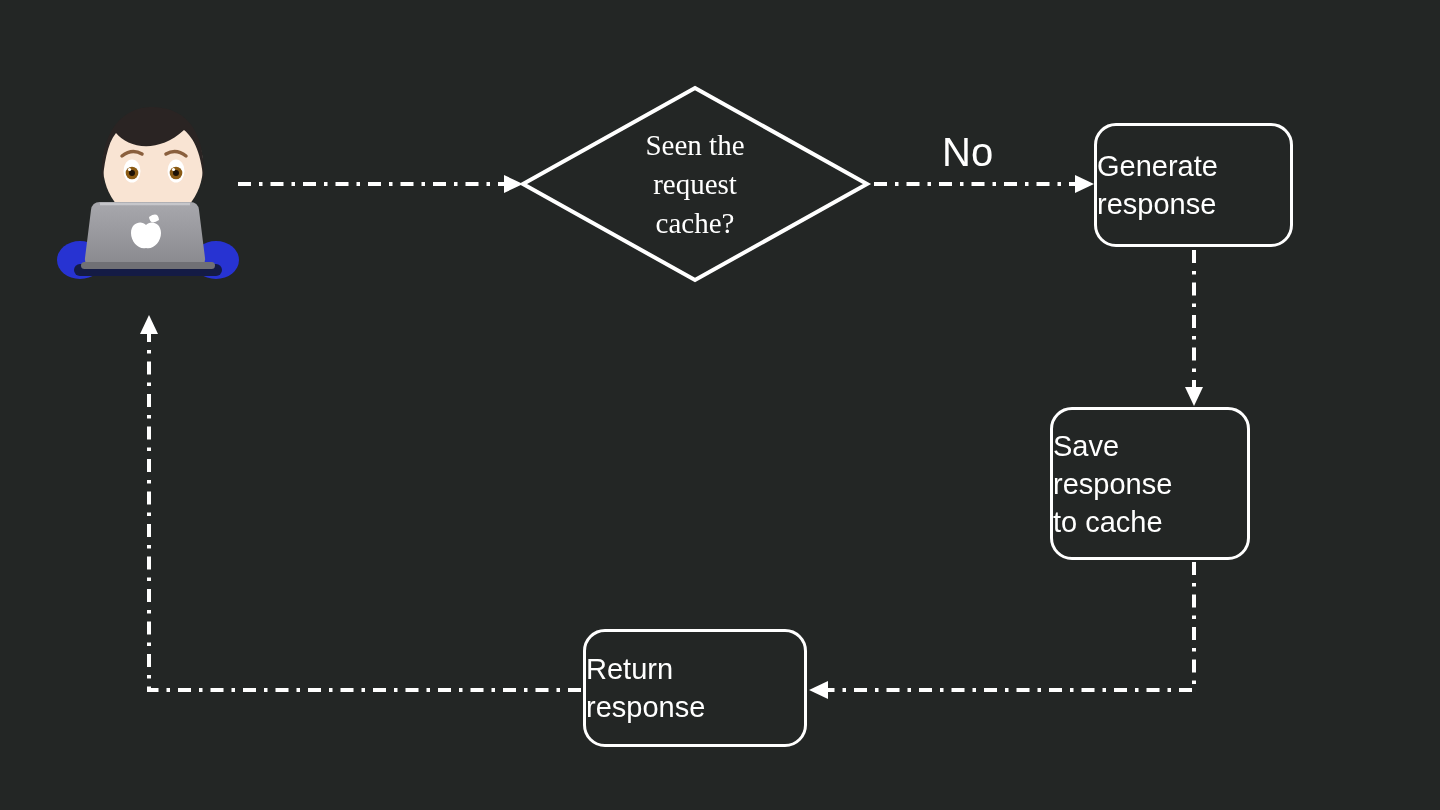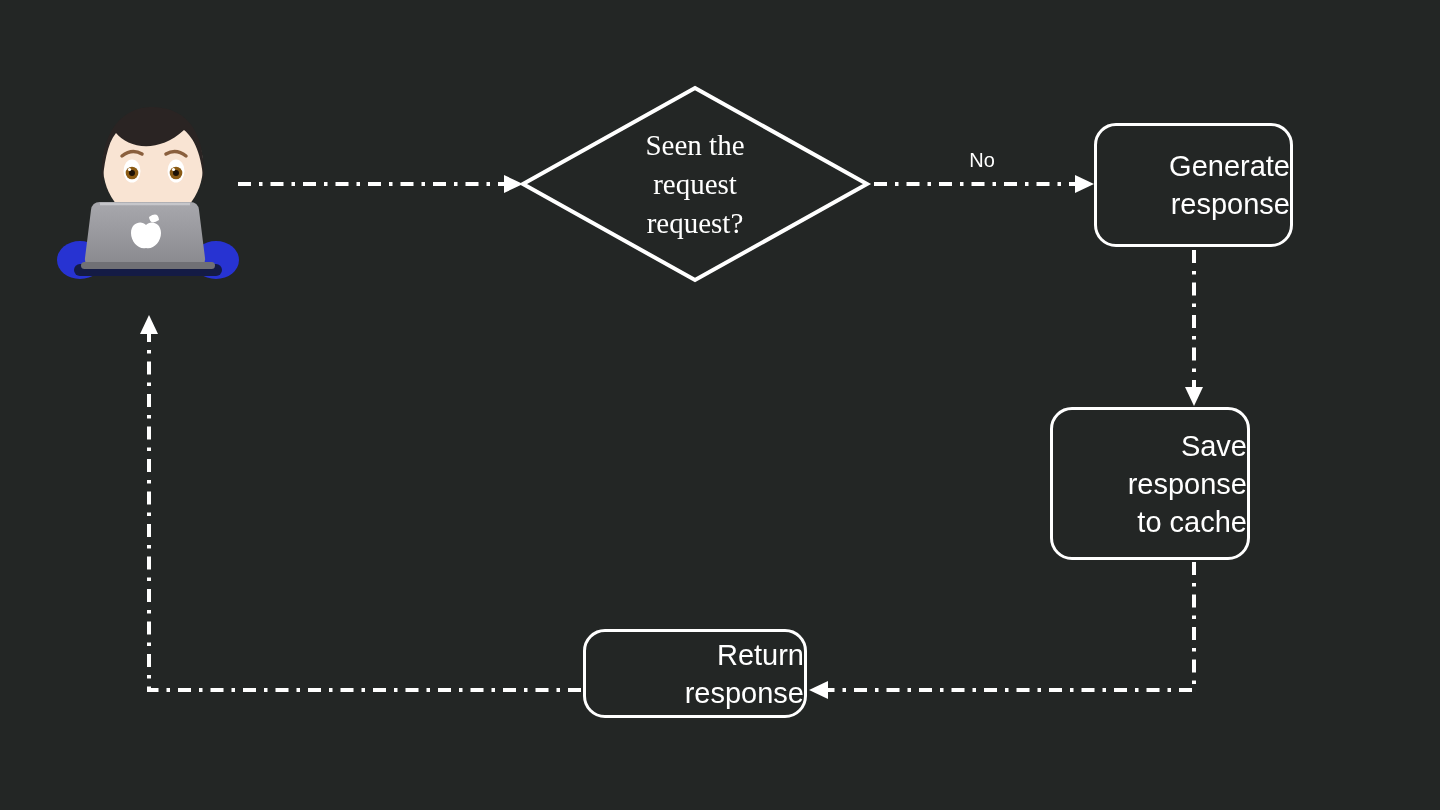--- a/index.html
+++ b/index.html
@@ -18,45 +18,45 @@
     width: 1440px; height: 810px;
   }
   .node {
     position: absolute;
     box-sizing: border-box;
     border: 3.5px solid #ffffff;
     border-radius: 22px;
     display: flex;
     flex-direction: column;
     justify-content: center;
-    align-items: flex-end;
+    align-items: flex-start;
     text-align: center;
     font-size: 29px;
     line-height: 38px;
     color: #ffffff;
     background: transparent;
   }
   .node span { display: block; }
   .node-generate { left: 1094px; top: 123px; width: 199px; height: 124px; }
   .node-save     { left: 1050px; top: 407px; width: 200px; height: 153px; }
-  .node-return   { left: 583px;  top: 629px; width: 224px; height: 89px; }
+  .node-return   { left: 583px;  top: 629px; width: 224px; height: 118px; }
   .decision-label {
     position: absolute;
     left: 595px; top: 126px; width: 200px;
     text-align: center;
     font-size: 29px;
     line-height: 39px;
     font-family: Liberation Serif, serif;
   }
   .decision-label span { display: block; }
   .edge-label {
     position: absolute;
-    left: 942px; top: 143px; width: 80px;
-    text-align: center;
-    font-size: 20px;
+    left: 942px; top: 135px; width: 80px;
+    text-align: left;
+    font-size: 40px;
     line-height: 34px;
   }
 </style>
 </head>
 <body>
 
 <div class="stage">
 
   <svg class="layer" viewBox="0 0 1440 810">
     <defs>
@@ -114,21 +114,21 @@
     <path d="M 1194 562 L 1194 690 L 827 690" stroke="#ffffff" stroke-width="4" fill="none" stroke-dasharray="13 8 3.5 8"></path>
     <polygon points="809,690 828,681 828,699" fill="#ffffff"></polygon>
 
     <path d="M 581 690 L 149 690 L 149 333" stroke="#ffffff" stroke-width="4" fill="none" stroke-dasharray="13 8 3.5 8"></path>
     <polygon points="149,315 140,334 158,334" fill="#ffffff"></polygon>
   </svg>
 
   <div class="decision-label">
     <span>Seen the</span>
     <span>request</span>
-    <span>request?</span>
+    <span>cache?</span>
   </div>
 
   <div class="edge-label">No</div>
 
   <div class="node node-generate">
     <span>Generate</span>
     <span>response</span>
   </div>
 
   <div class="node node-save">

